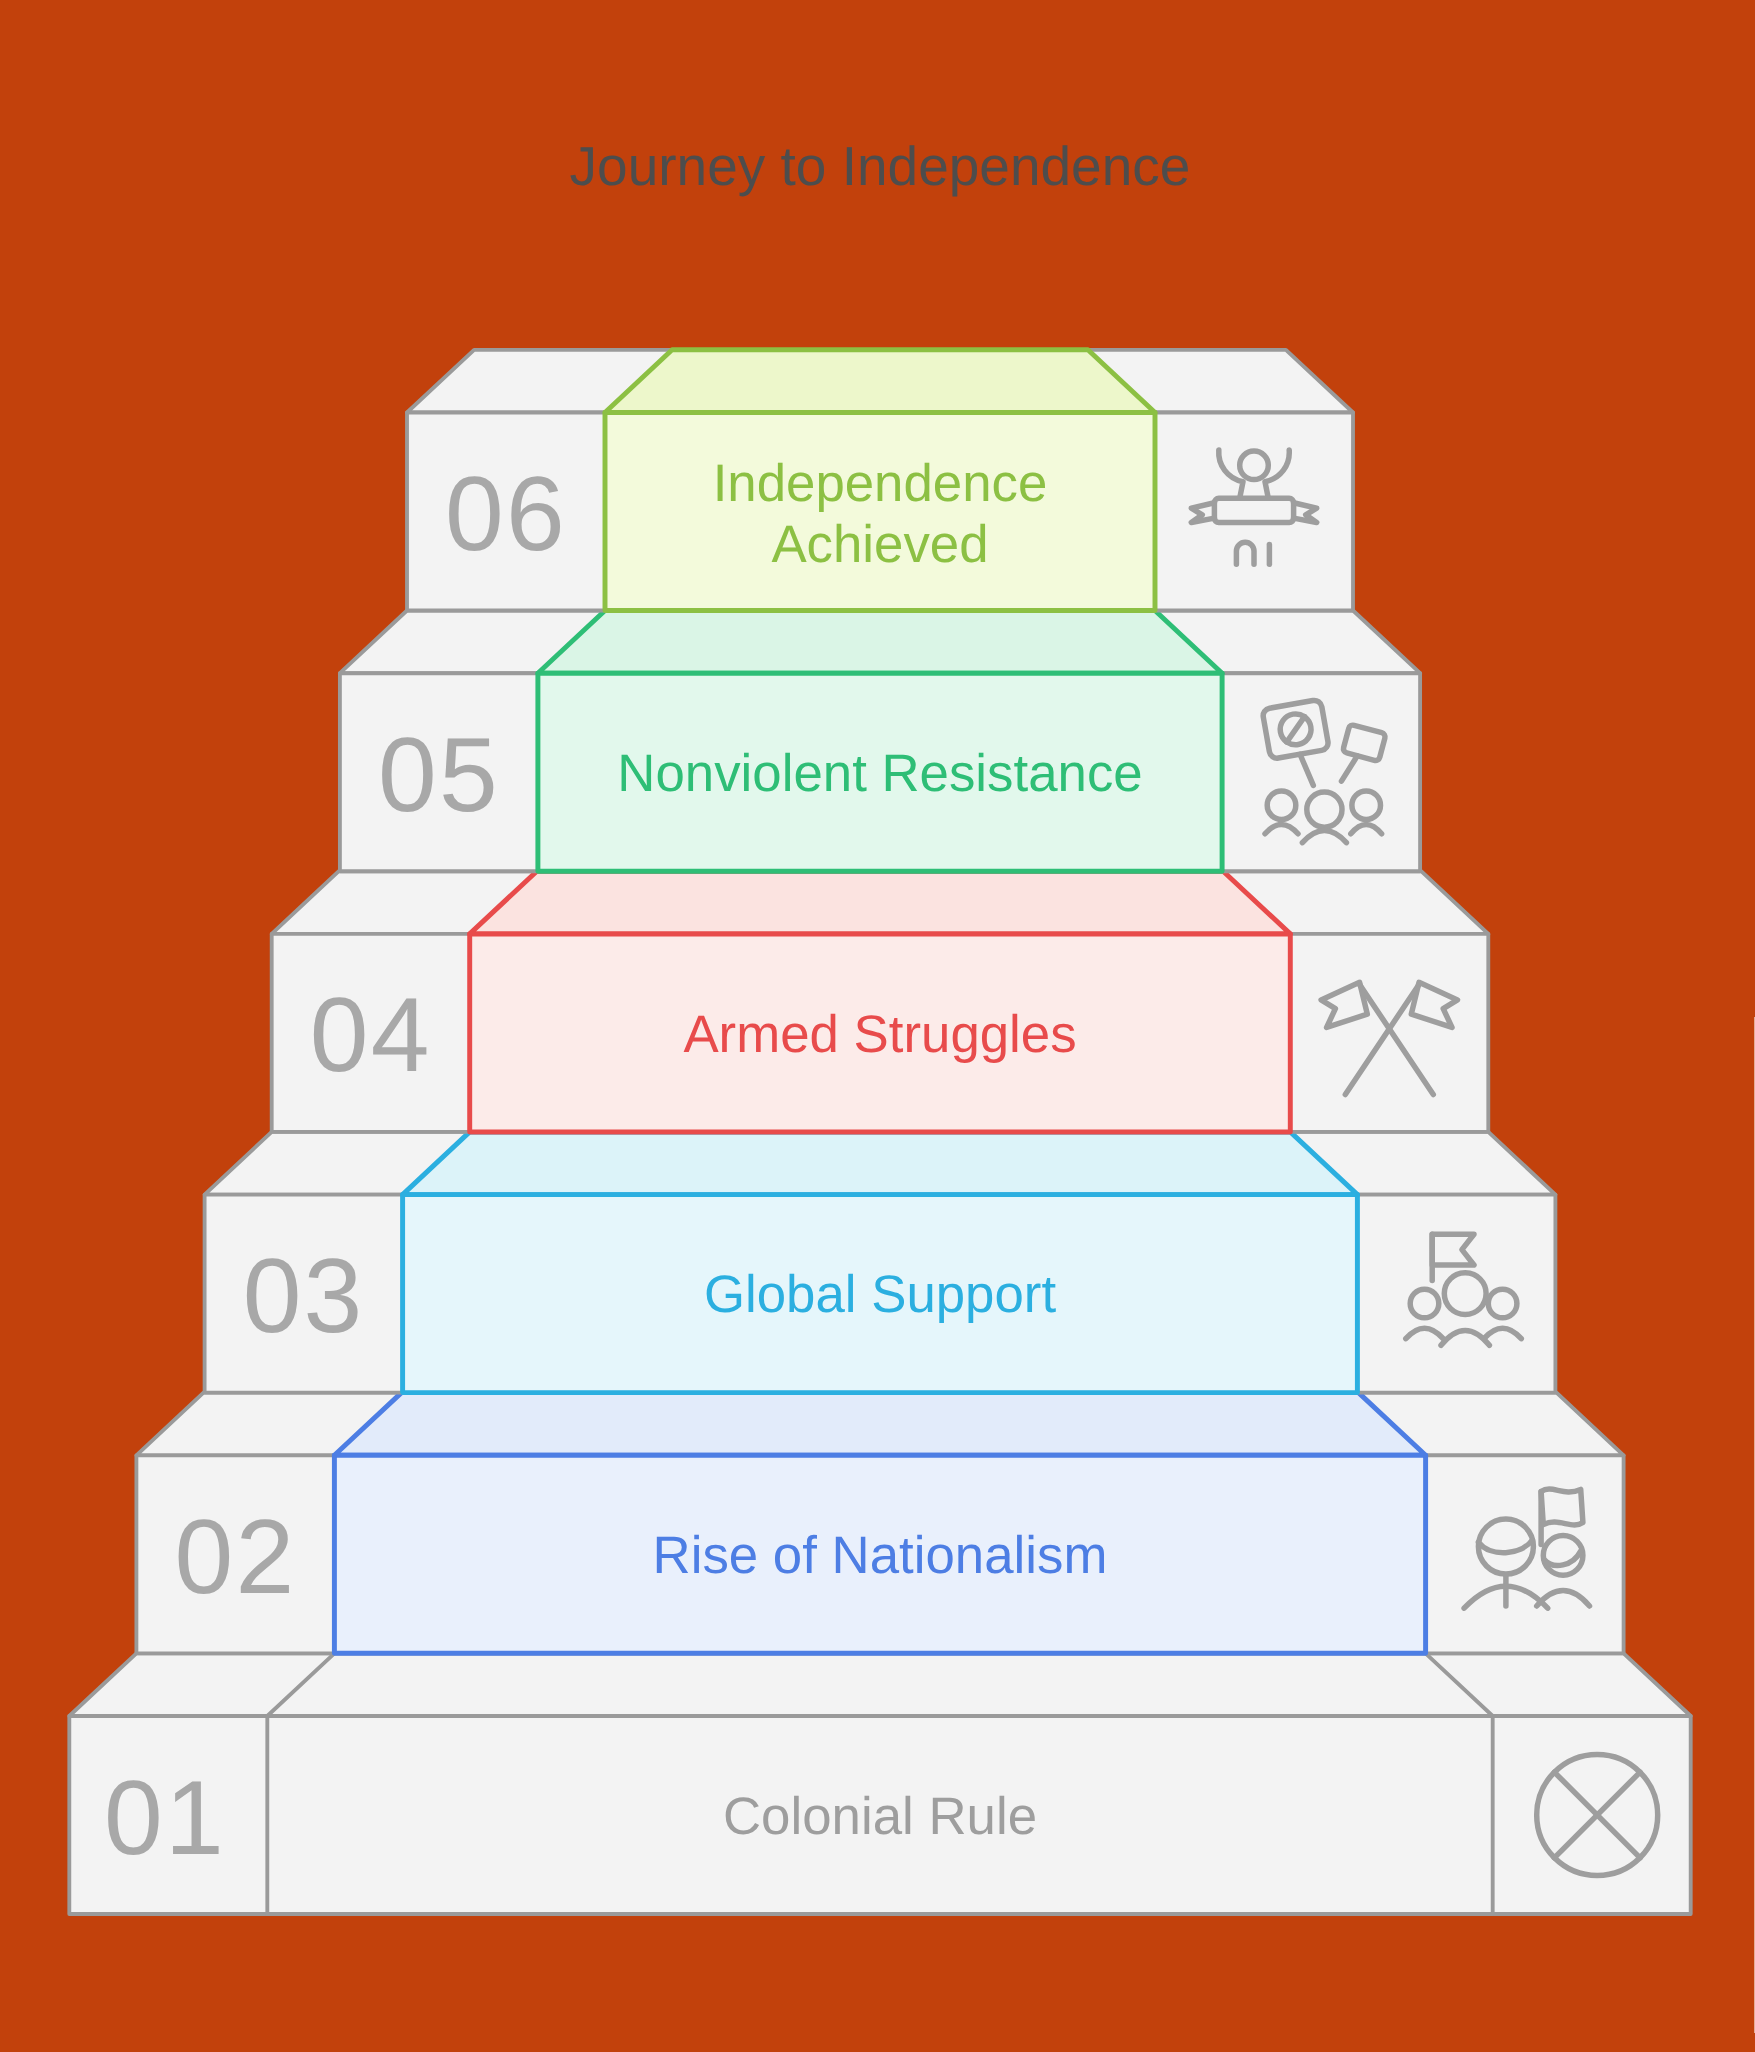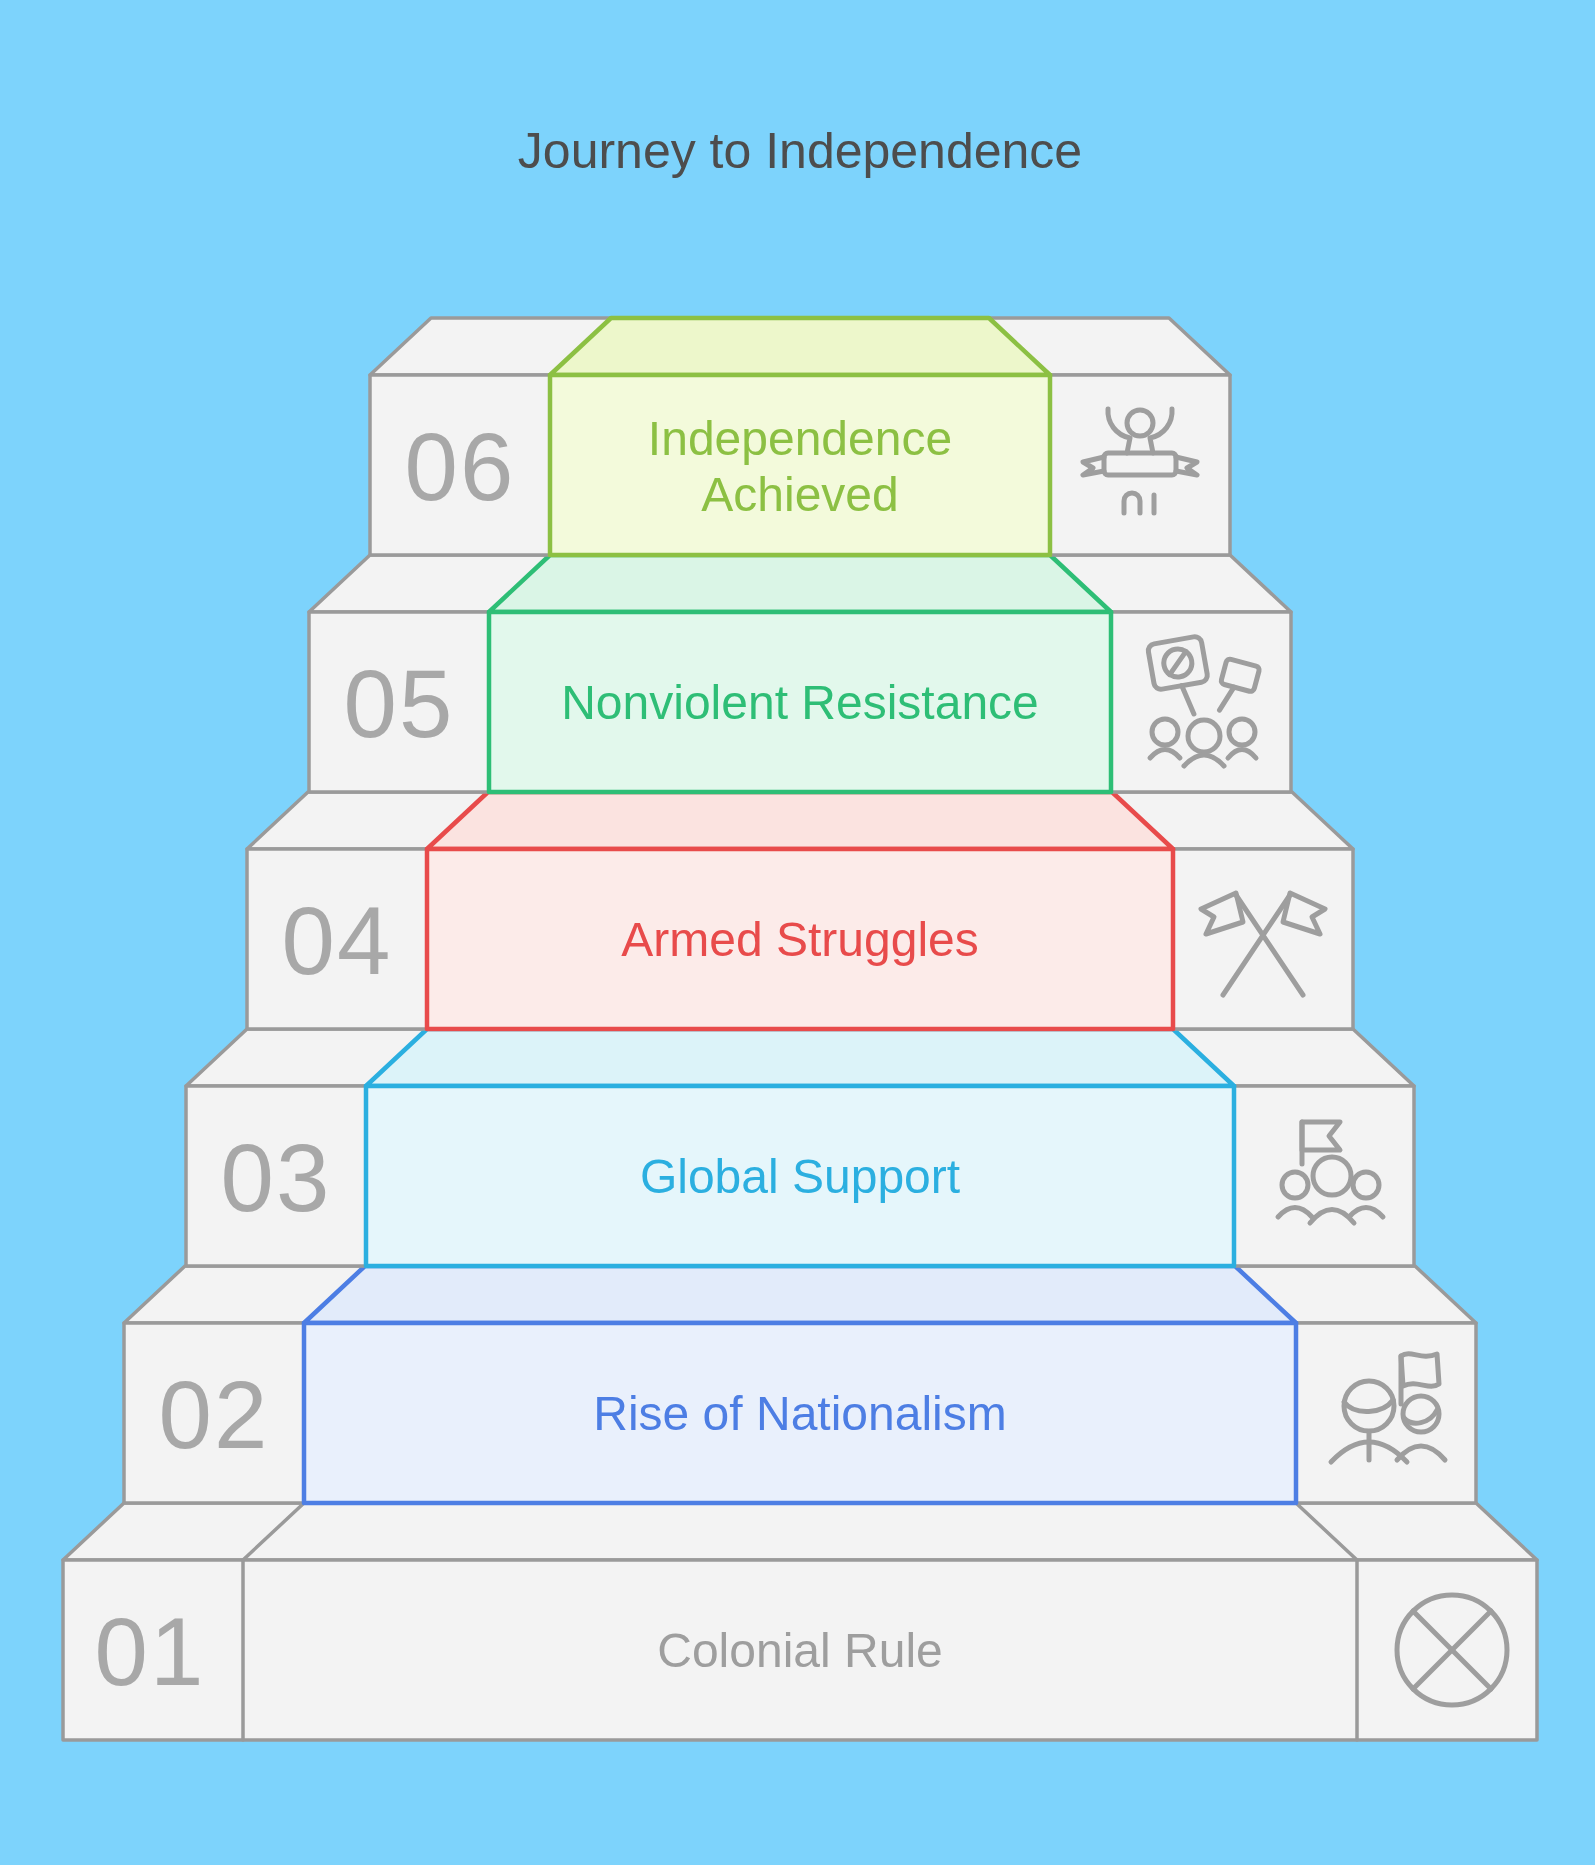--- a/index.html
+++ b/index.html
@@ -1,16 +1,16 @@
 <!DOCTYPE html>
 <html><head>
 <meta charset="utf-8">
 <style>
   html,body{margin:0;padding:0;background:#ffffff;}
-  .stage{width:1595px;height:1865px;position:relative;background:#7dd3fc;}
+  .stage{width:1595px;height:1865px;position:relative;background:#c2410c;}
   svg{display:block;}
   text{font-family:"Liberation Sans","DejaVu Sans",sans-serif;}
   .title-text{font-size:50px;font-weight:400;}
   .step-number{font-size:96px;font-weight:300;letter-spacing:2px;}
   .step-label{font-size:48px;font-weight:400;}
   .blk{stroke-width:3.5;stroke-linejoin:round;}
   .pnl{stroke-width:4.5;stroke-linejoin:round;}
   .divider{stroke-width:3.5;stroke-linecap:round;}
   .icon *{fill:none;stroke-width:5;stroke-linecap:round;stroke-linejoin:round;}
 </style>

